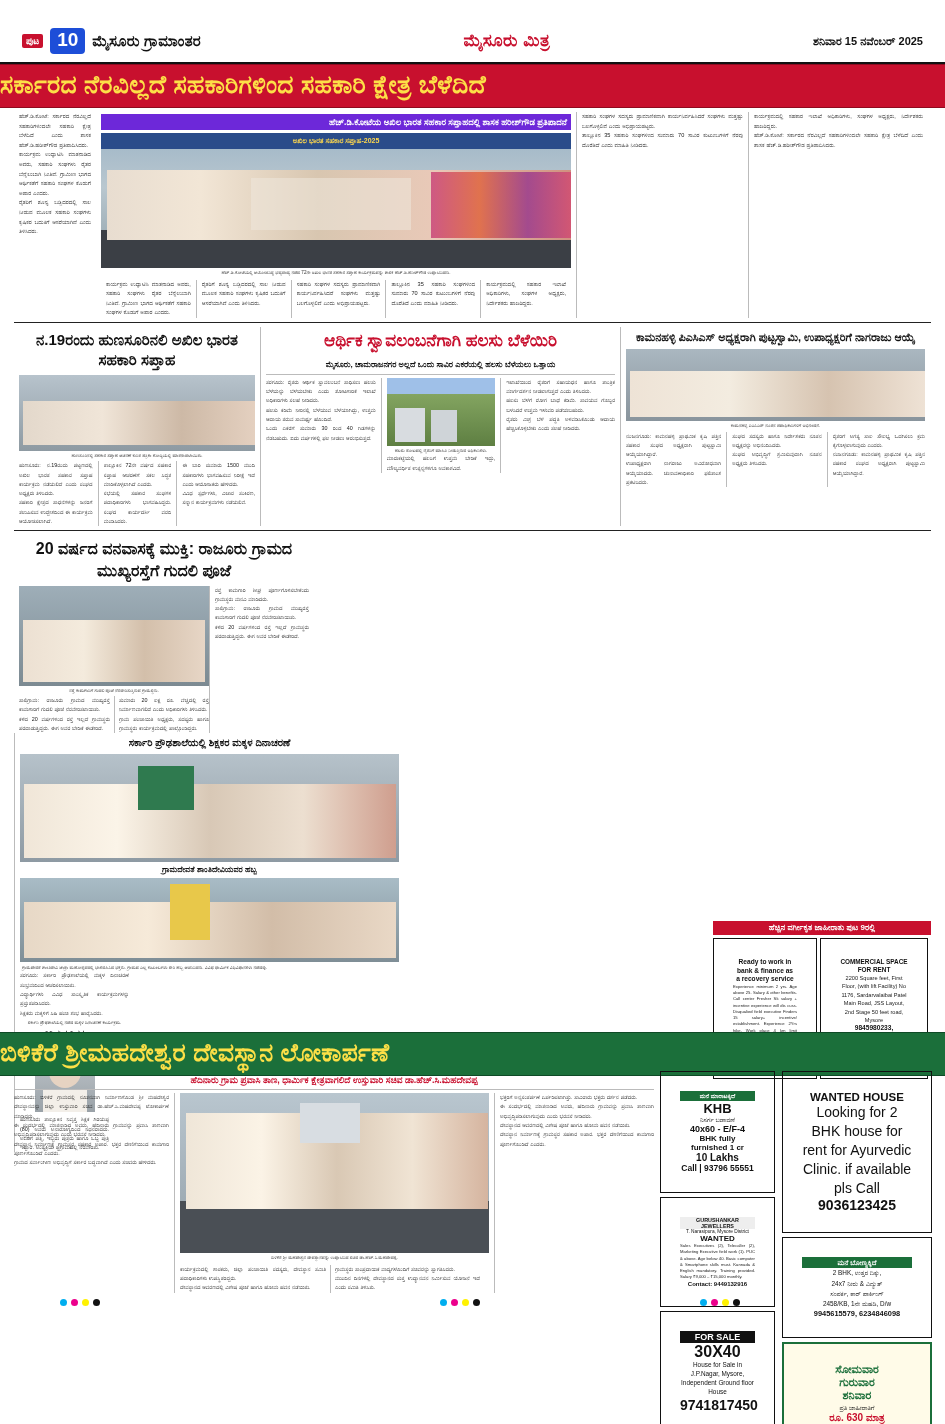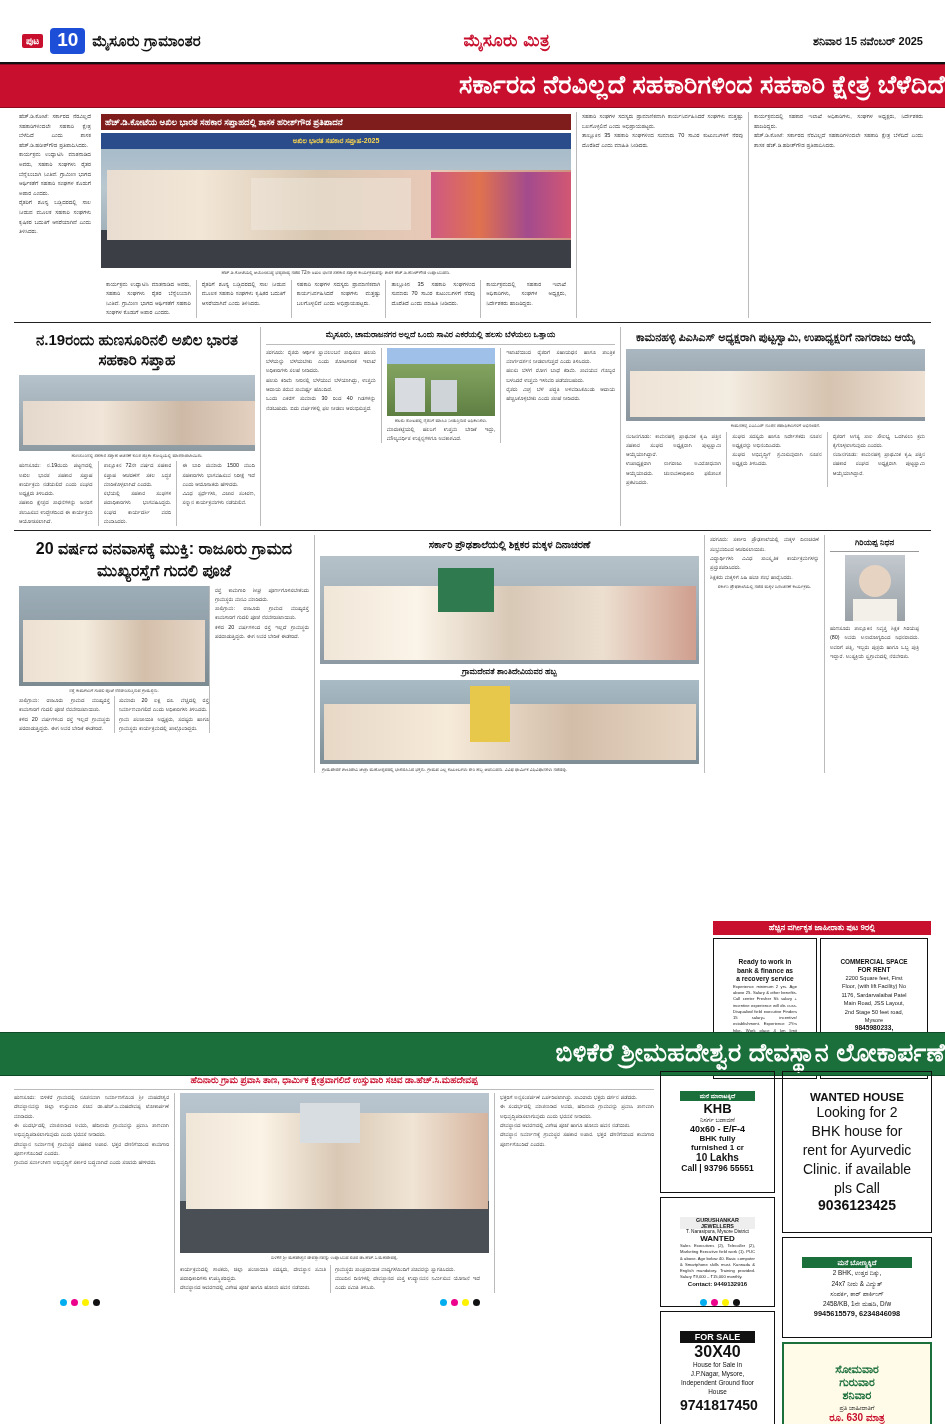--- a/index.html
+++ b/index.html
@@ -59,22 +59,22 @@
     font-size: 17px;
     font-weight: bold;
     color: #c8102e;
     letter-spacing: .5px;
   }
   .mh-right { font-size: 11px; font-weight: bold; color:#111; }
 
   
   .banner {
     background: #1b6f3a;
-    color: #ffffff;
-    text-align: right;
+    color: #fde047;
+    text-align: left;
     font-size: 25px;
     font-weight: bold;
     padding: 5px 0 7px 0;
     letter-spacing: .3px;
     border-top: 1px solid #0e4a26;
     border-bottom: 1px solid #0e4a26;
   }
   .banner.red { background:#c8102e; border-color:#8f0a1f; }
 
   
@@ -94,25 +94,25 @@
     font-size: 11px;
     font-weight: bold;
     color: #c8102e;
     line-height: 1.35;
     padding: 3px 2px 4px 2px;
   }
   .sub-head.dark { color:#111; }
   .sub-head.big { font-size: 15px; }
 
   .kicker {
-    background:#7f1d1d;
+    background:#6d28d9;
     color:#fff;
     font-size:8.6px;
     font-weight:bold;
-    text-align:left;
+    text-align:right;
     padding:2.5px 4px;
     margin: 2px 0 3px 0;
   }
 
   .rule { border-top:1px solid #222; margin: 5px 0; }
   .vline { border-left:1px solid #bbb; }
 
   .caption {
     font-size:4.6px;
     text-align:center;
@@ -223,20 +223,21 @@
           <div class="col-text">ಸಭೆಯಲ್ಲಿ ಸಹಕಾರ ಸಂಘಗಳ ಪದಾಧಿಕಾರಿಗಳು ಭಾಗವಹಿಸಿದ್ದರು. ಸಂಘದ ಕಾರ್ಯದರ್ಶಿ ವರದಿ ಮಂಡಿಸಿದರು.</div>
         </div>
         <div class="cell vline" style="width:82px;padding-right:0;">
           <div class="col-text">ಈ ಬಾರಿ ಸುಮಾರು 1500 ಮಂದಿ ಸಹಕಾರಿಗಳು ಭಾಗವಹಿಸುವ ನಿರೀಕ್ಷೆ ಇದೆ ಎಂದು ಆಯೋಜಕರು ಹೇಳಿದರು.</div>
           <div class="col-text">ವಿವಿಧ ಸ್ಪರ್ಧೆಗಳು, ವಿಚಾರ ಸಂಕಿರಣ, ಸನ್ಮಾನ ಕಾರ್ಯಕ್ರಮಗಳು ನಡೆಯಲಿವೆ.</div>
         </div>
       </div>
     </div>
 
     <div class="cell vline" style="width:360px;">
+      <div class="sub-head" style="font-size:17px;">ಆರ್ಥಿಕ ಸ್ವಾವಲಂಬನೆಗಾಗಿ ಹಲಸು ಬೆಳೆಯಿರಿ</div>
       <div class="sub-head dark" style="font-size:8px;border-bottom:1px solid #bbb;padding-bottom:3px;">ಮೈಸೂರು, ಚಾಮರಾಜನಗರ ಅಲ್ಲದೆ ಒಂದು ಸಾವಿರ ಎಕರೆಯಲ್ಲಿ ಹಲಸು ಬೆಳೆಯಲು ಒತ್ತಾಯ</div>
       <div style="display:flex;margin-top:3px;">
         <div class="cell" style="width:115px;padding-left:0;">
           <div class="col-text">ಸರಗೂರು: ರೈತರು ಆರ್ಥಿಕ ಸ್ವಾವಲಂಬನೆ ಸಾಧಿಸಲು ಹಲಸು ಬೆಳೆಯನ್ನು ಬೆಳೆಯಬೇಕು ಎಂದು ತೋಟಗಾರಿಕೆ ಇಲಾಖೆ ಅಧಿಕಾರಿಗಳು ಸಲಹೆ ನೀಡಿದರು.</div>
           <div class="col-text">ಹಲಸು ಕಡಿಮೆ ನೀರಿನಲ್ಲಿ ಬೆಳೆಯುವ ಬೆಳೆಯಾಗಿದ್ದು, ಉತ್ತಮ ಆದಾಯ ತರುವ ಸಾಮರ್ಥ್ಯ ಹೊಂದಿದೆ.</div>
           <div class="col-text">ಒಂದು ಎಕರೆಗೆ ಸುಮಾರು 30 ರಿಂದ 40 ಗಿಡಗಳನ್ನು ನೆಡಬಹುದು. ಐದು ವರ್ಷಗಳಲ್ಲಿ ಫಲ ನೀಡಲು ಆರಂಭಿಸುತ್ತದೆ.</div>
         </div>
         <div class="cell vline" style="width:120px;">
           <div class="photo" style="height:68px;background:linear-gradient(180deg,#8fb06a,#5e7f42);">
             <div style="position:absolute;left:0;right:0;top:0;height:16px;background:#9fc0e8;"></div>
@@ -272,21 +273,21 @@
         <div class="cell vline" style="width:102px;padding-right:0;">
           <div class="col-text">ರೈತರಿಗೆ ಅಗತ್ಯ ಸಾಲ ಸೌಲಭ್ಯ ಒದಗಿಸಲು ಕ್ರಮ ಕೈಗೊಳ್ಳಲಾಗುವುದು ಎಂದರು.</div>
           <div class="col-text">ನಂಜನಗೂಡು: ಕಾಮನಹಳ್ಳಿ ಪ್ರಾಥಮಿಕ ಕೃಷಿ ಪತ್ತಿನ ಸಹಕಾರ ಸಂಘದ ಅಧ್ಯಕ್ಷರಾಗಿ ಪುಟ್ಟಸ್ವಾಮಿ ಆಯ್ಕೆಯಾಗಿದ್ದಾರೆ.</div>
         </div>
       </div>
     </div>
   </div>
 
   <div class="rule" style="margin:4px 14px;"></div>
 
-  <div class="section" style="padding:0 14px;">
+  <div class="section" style="padding:0 14px;flex-direction:column;">
 
     <div class="cell" style="width:300px;">
       <div class="sub-head dark" style="font-size:16px;">20 ವರ್ಷದ ವನವಾಸಕ್ಕೆ ಮುಕ್ತಿ: ರಾಜೂರು ಗ್ರಾಮದ ಮುಖ್ಯರಸ್ತೆಗೆ ಗುದಲಿ ಪೂಜೆ</div>
       <div style="display:flex;">
         <div style="width:190px;">
           <div class="photo" style="height:100px;background:linear-gradient(180deg,#9eaeb8,#7c8a92);">
             <div style="position:absolute;left:4px;bottom:4px;width:182px;height:62px;background:linear-gradient(90deg,#ece0d2,#f4ebdd,#d3bfaa,#e7d6c6);"></div>
           </div>
           <div class="caption">ರಸ್ತೆ ಕಾಮಗಾರಿಗೆ ಗುದಲಿ ಪೂಜೆ ನೆರವೇರಿಸುತ್ತಿರುವ ಗ್ರಾಮಸ್ಥರು.</div>
           <div style="display:flex;margin-top:2px;">

